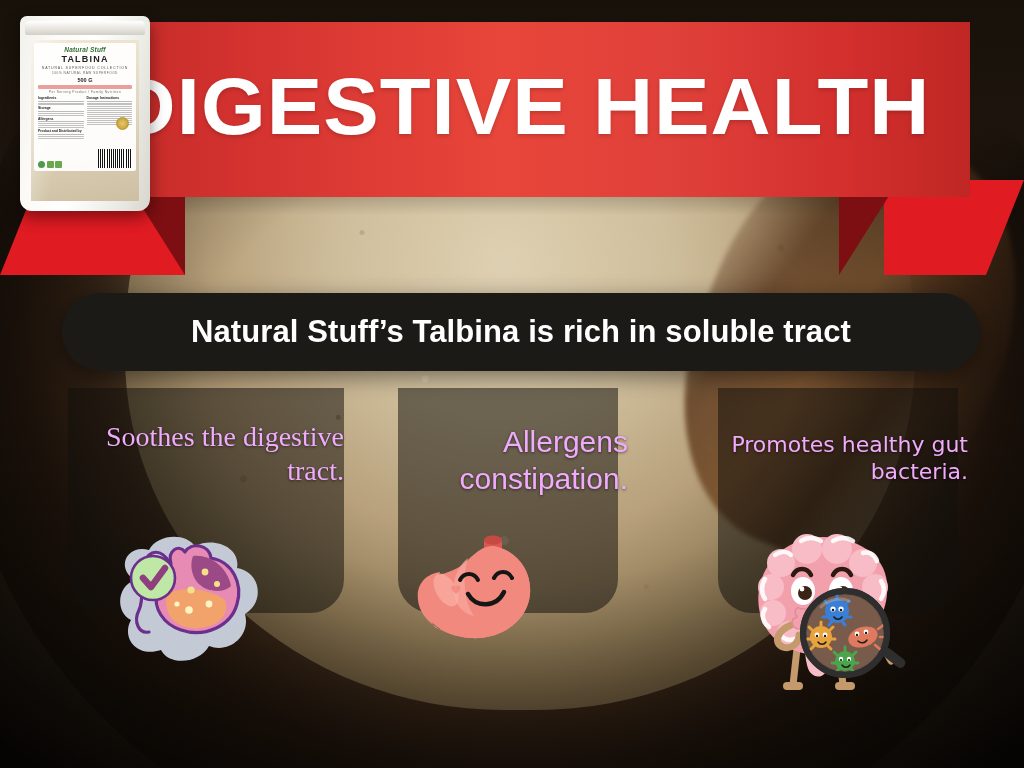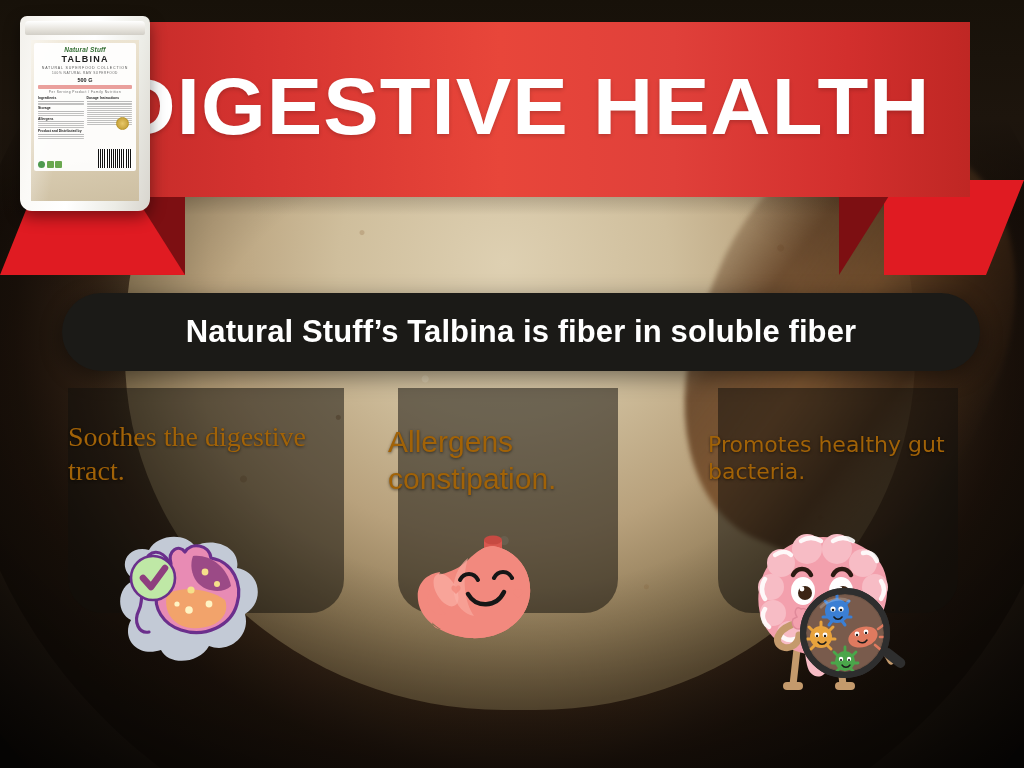--- a/index.html
+++ b/index.html
@@ -153,21 +153,21 @@
   .panel {
     position:absolute; top:388px; height:225px;
     background:rgba(18,16,12,.52);
     border-radius:0 0 34px 34px;
   }
   .panel.p1 { left:68px;  width:276px; }
   .panel.p2 { left:398px; width:220px; }
   .panel.p3 { left:718px; width:240px; }
 
   .benefit-text {
-    position:absolute; color:#a16207; text-align:left; line-height:1.22;
+    position:absolute; color:#f0abfc; text-align:right; line-height:1.22;
     text-shadow:0 1px 3px rgba(0,0,0,.55);
   }
   .benefit-text.b1 {
     left:68px; top:420px; width:276px;
     font-family:"Liberation Serif", serif; font-size:28px; font-weight:normal;
   }
   .benefit-text.b2 {
     left:388px; top:424px; width:240px;
     font-family:"Liberation Sans", sans-serif; font-size:30px; font-weight:normal;
   }
@@ -266,21 +266,21 @@
           <div class="pl-badge sq"></div>
           <div class="pl-badge sq"></div>
         </div>
         <div class="pl-barcode"></div>
       </div>
     </div>
   </div>
 </div>
 
 <div id="subtitle-pill">
-  <span class="txt">Natural Stuff’s Talbina is fiber in soluble fiber</span>
+  <span class="txt">Natural Stuff’s Talbina is rich in soluble tract</span>
 </div>
 
 <div class="panel p1"></div>
 <div class="panel p2"></div>
 <div class="panel p3"></div>
 
 <div class="benefit-text b1">Soothes the digestive tract.</div>
 <div class="benefit-text b2">Allergens constipation.</div>
 <div class="benefit-text b3">Promotes healthy gut bacteria.</div>
 

